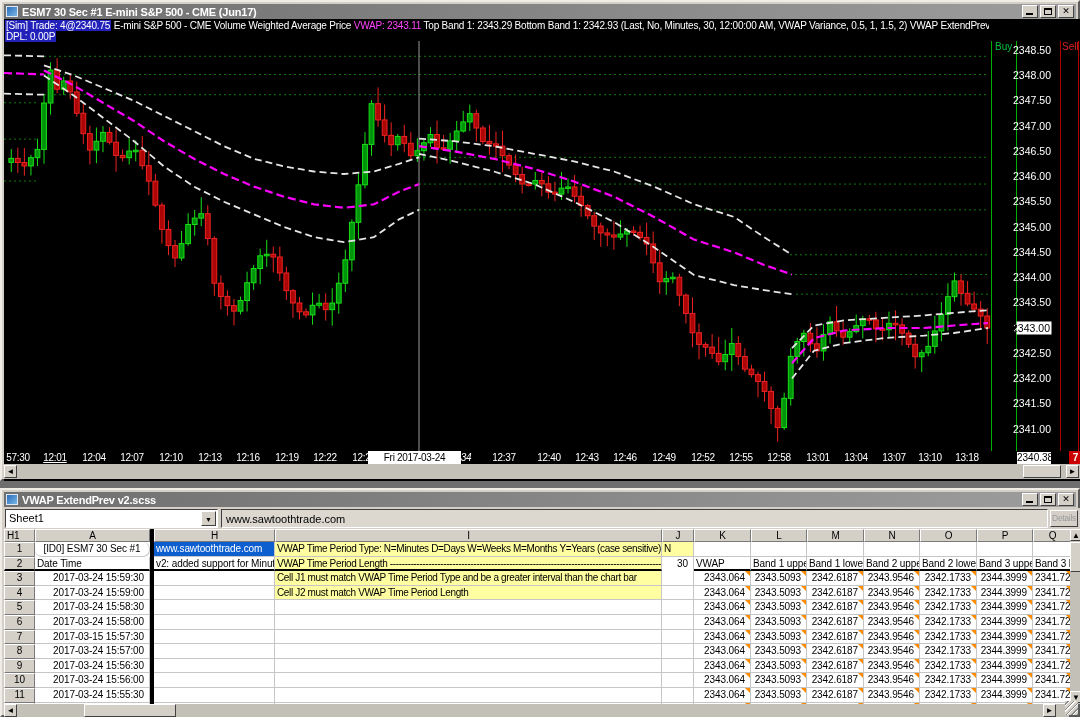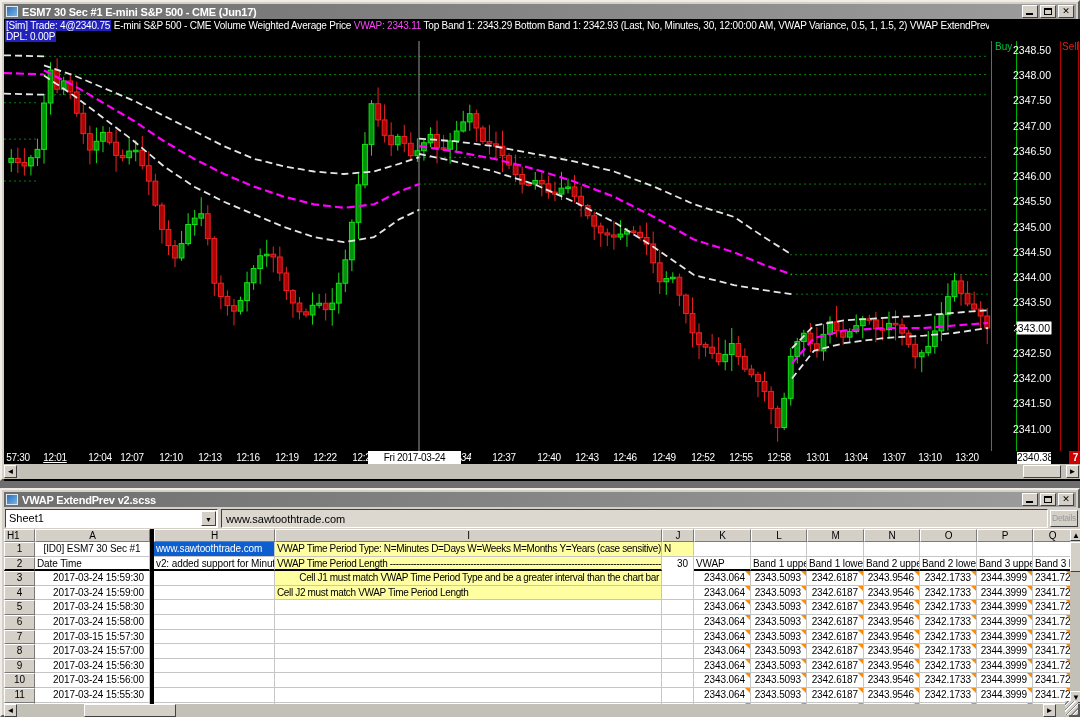--- a/index.html
+++ b/index.html
@@ -75,21 +75,21 @@
           background:#fff; overflow:hidden; white-space:nowrap; position:relative;
           padding:0 2px; line-height:13.5px; color:#000; }
   .hcell { background:#d4d0c8; border:1px solid; border-color:#fff #7a7a7a #7a7a7a #fff;
            text-align:center; font-size:10px; line-height:11px; }
   .gut { background:#d4d0c8; border:1px solid; border-color:#fff #7a7a7a #7a7a7a #fff;
          text-align:center; line-height:12.5px; }
   .divcol { background:#000; border:none; }
   .bg-y { background:#ffffa2; }
   .bg-sel { background:#0d5fd0; color:#fff; }
   .al-r { text-align:right; padding-right:5px; }
-  .al-c { text-align:center; }
+  .al-c { text-align:center;border-radius:7px; }
   .cond { letter-spacing:-0.35px; }
   .tri::after { content:""; position:absolute; top:0; right:0;
                 border-left:5px solid transparent; border-top:5px solid #ff8c00; }
   .thickb { border-bottom:2px solid #000 !important; }
   #grip { position:absolute; right:0; bottom:0; width:13px; height:14px;
           background:repeating-linear-gradient(135deg,#d4d0c8 0 2px,#8a8a8a 2px 3px,#fff 3px 4px); }
 </style>
 </head>
 <body>
 
@@ -476,42 +476,42 @@
             <text x="1047" y="366.25" fill="#fff" font-size="10.5" text-anchor="end">2341.50</text>
             <text x="1047" y="391.5" fill="#fff" font-size="10.5" text-anchor="end">2341.00</text>
             <rect x="1012.5" y="280.5" width="35" height="13" fill="#fff"></rect>
             <text x="1046" y="290.5" fill="#000" font-size="10.5" text-anchor="end">2343.00</text>
           </g>
         </svg>
 
       <div id="time-axis">
           <div class="tlabel" style="left: 14px;">57:30</div>
           <div class="tlabel" style="left: 51px; text-decoration: underline;">12:01</div>
-          <div class="tlabel" style="left: 96px; text-align: center;">12:04</div>
+          <div class="tlabel" style="left: 90px; text-align: center;">12:04</div>
           <div class="tlabel" style="left: 128px;">12:07</div>
           <div class="tlabel" style="left: 167px;">12:10</div>
           <div class="tlabel" style="left: 206px;">12:13</div>
           <div class="tlabel" style="left: 244px;">12:16</div>
           <div class="tlabel" style="left: 283px;">12:19</div>
           <div class="tlabel" style="left: 321px;">12:22</div>
           <div class="tlabel" style="left: 360px;">12:25</div>
           <div class="tlabel" style="left: 462px; font-style: italic;">34</div>
           <div class="tlabel" style="left: 500px;">12:37</div>
           <div class="tlabel" style="left: 545px;">12:40</div>
           <div class="tlabel" style="left: 583px;">12:43</div>
           <div class="tlabel" style="left: 621px;">12:46</div>
           <div class="tlabel" style="left: 660px;">12:49</div>
           <div class="tlabel" style="left: 699px;">12:52</div>
           <div class="tlabel" style="left: 737px;">12:55</div>
           <div class="tlabel" style="left: 775px;">12:58</div>
           <div class="tlabel" style="left: 814px;">13:01</div>
           <div class="tlabel" style="left: 852px;">13:04</div>
           <div class="tlabel" style="left: 890px;">13:07</div>
           <div class="tlabel" style="left: 926px;">13:10</div>
-          <div class="tlabel" style="left: 963px;">13:20</div>
+          <div class="tlabel" style="left: 963px;">13:18</div>
           <div class="thl" style="left: 364px; width: 93px;">Fri 2017-03-24  12:30:00</div>
           <div class="axis-pricebox" style="left: 1013px; top: 1px; width: 34px; height: 12px;">2340.38</div>
           <div class="badge7" style="left: 1065px; top: 0px; width: 13px; height: 13px;">7</div>
         </div>
 
       <div class="sbar" style="left:0;top:445px;width:1076px;height:15px;">
         <div class="sbtn arrow" style="left:0;top:1px;width:13px;height:13px;">◄</div>
         <div class="sthumb" style="left:1019px;top:1px;width:38px;height:13px;"></div>
         <div class="sbtn arrow" style="left:1062px;top:1px;width:13px;height:13px;">►</div>
       </div>
@@ -586,21 +586,21 @@
           <div class="cell thickb" style="width: 56px; flex: 0 0 56px; height: 14.6px;">Band 2 upper</div>
           <div class="cell thickb" style="width: 57px; flex: 0 0 57px; height: 14.6px;">Band 2 lower</div>
           <div class="cell thickb" style="width: 56px; flex: 0 0 56px; height: 14.6px;">Band 3 upper</div>
           <div class="cell thickb" style="width: 39px; flex: 0 0 39px; height: 14.6px;">Band 3 lower</div>
         </div>
         <div class="grow" style="height: 14.6px;">
           <div class="cell gut" style="width: 31px; flex: 0 0 31px; height: 14.6px;">3</div>
           <div class="cell al-r" style="width: 115px; flex: 0 0 115px; height: 14.6px;">2017-03-24  15:59:30</div>
           <div class="cell divcol" style="width: 4px; flex: 0 0 4px; height: 14.6px;"></div>
           <div class="cell" style="width: 121px; flex: 0 0 121px; height: 14.6px;"></div>
-          <div class="cell bg-y cond" style="width: 387px; flex: 0 0 387px; height: 14.6px; text-align: right;">Cell J1 must match VWAP Time Period Type and be a greater interval than the chart bar</div>
+          <div class="cell bg-y cond" style="width: 387px; flex: 0 0 387px; height: 14.6px;">Cell J1 must match VWAP Time Period Type and be a greater interval than the chart bar</div>
           <div class="cell" style="width: 32px; flex: 0 0 32px; height: 14.6px;"></div>
           <div class="cell al-r tri" style="width: 57px; flex: 0 0 57px; height: 14.6px;">2343.064</div>
           <div class="cell al-r tri" style="width: 56px; flex: 0 0 56px; height: 14.6px;">2343.5093</div>
           <div class="cell al-r tri" style="width: 57px; flex: 0 0 57px; height: 14.6px;">2342.6187</div>
           <div class="cell al-r tri" style="width: 56px; flex: 0 0 56px; height: 14.6px;">2343.9546</div>
           <div class="cell al-r tri" style="width: 57px; flex: 0 0 57px; height: 14.6px;">2342.1733</div>
           <div class="cell al-r tri" style="width: 56px; flex: 0 0 56px; height: 14.6px;">2344.3999</div>
           <div class="cell tri" style="width: 39px; flex: 0 0 39px; height: 14.6px;">2341.728</div>
         </div>
         <div class="grow" style="height: 14.6px;">

